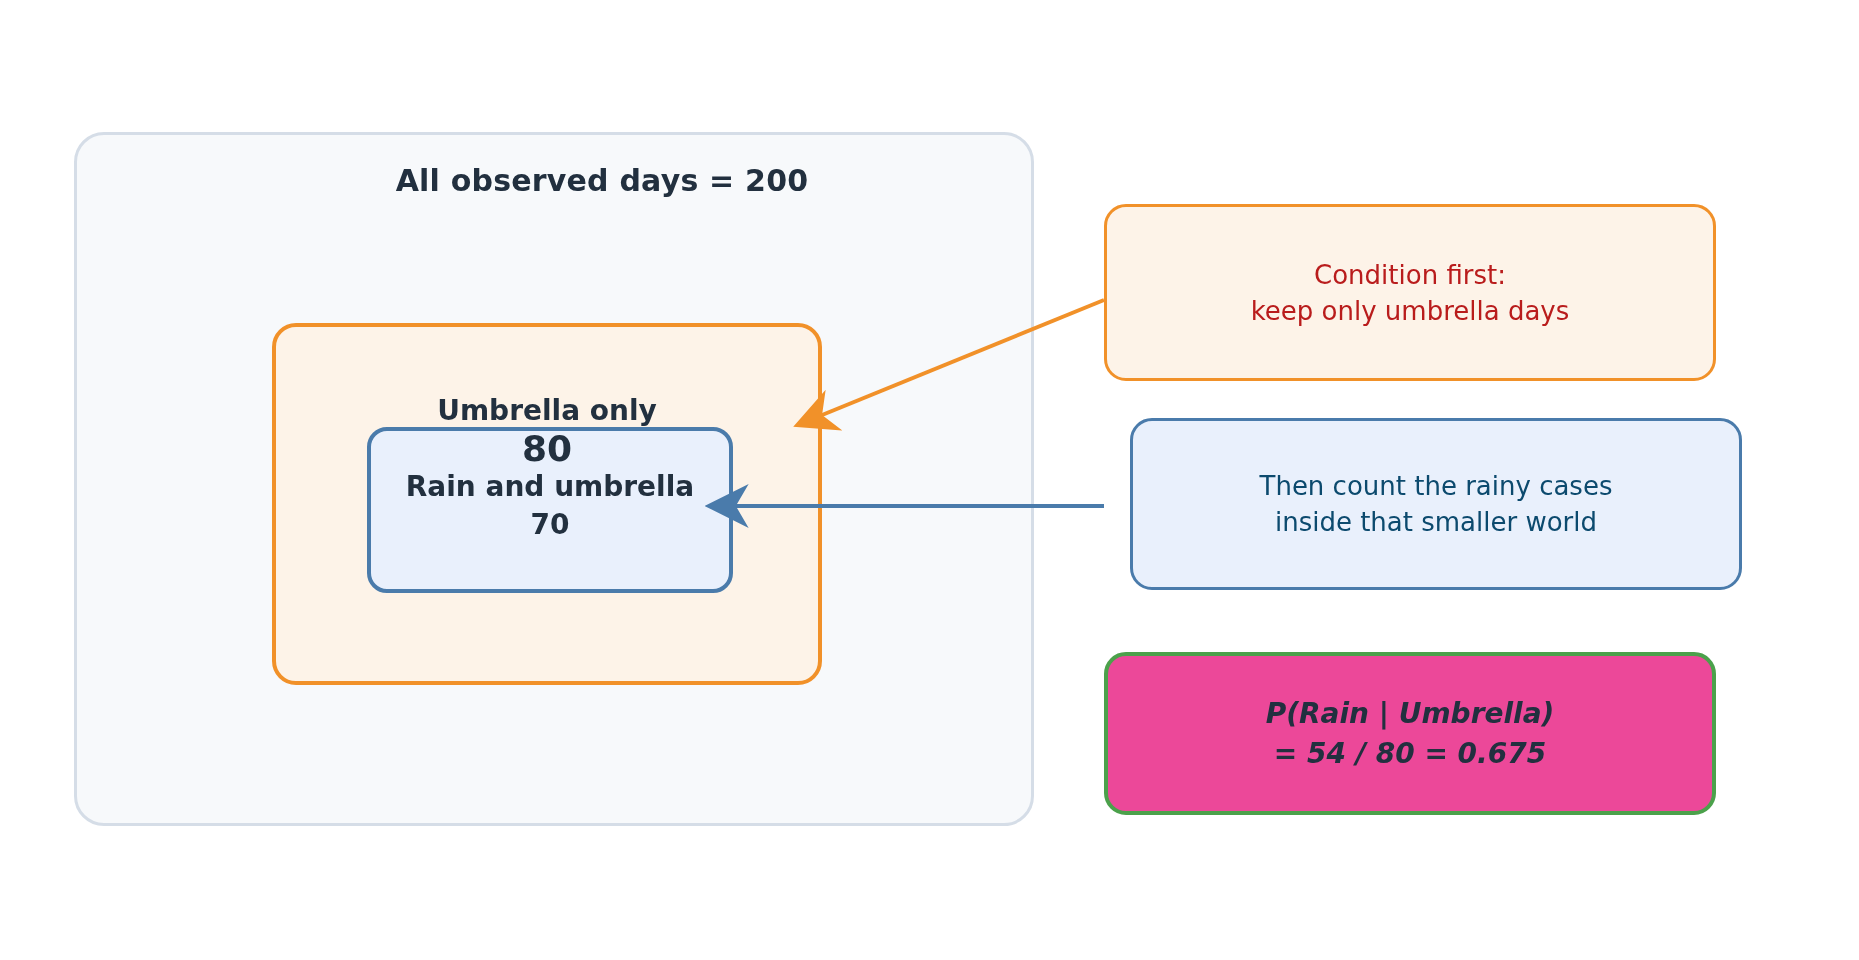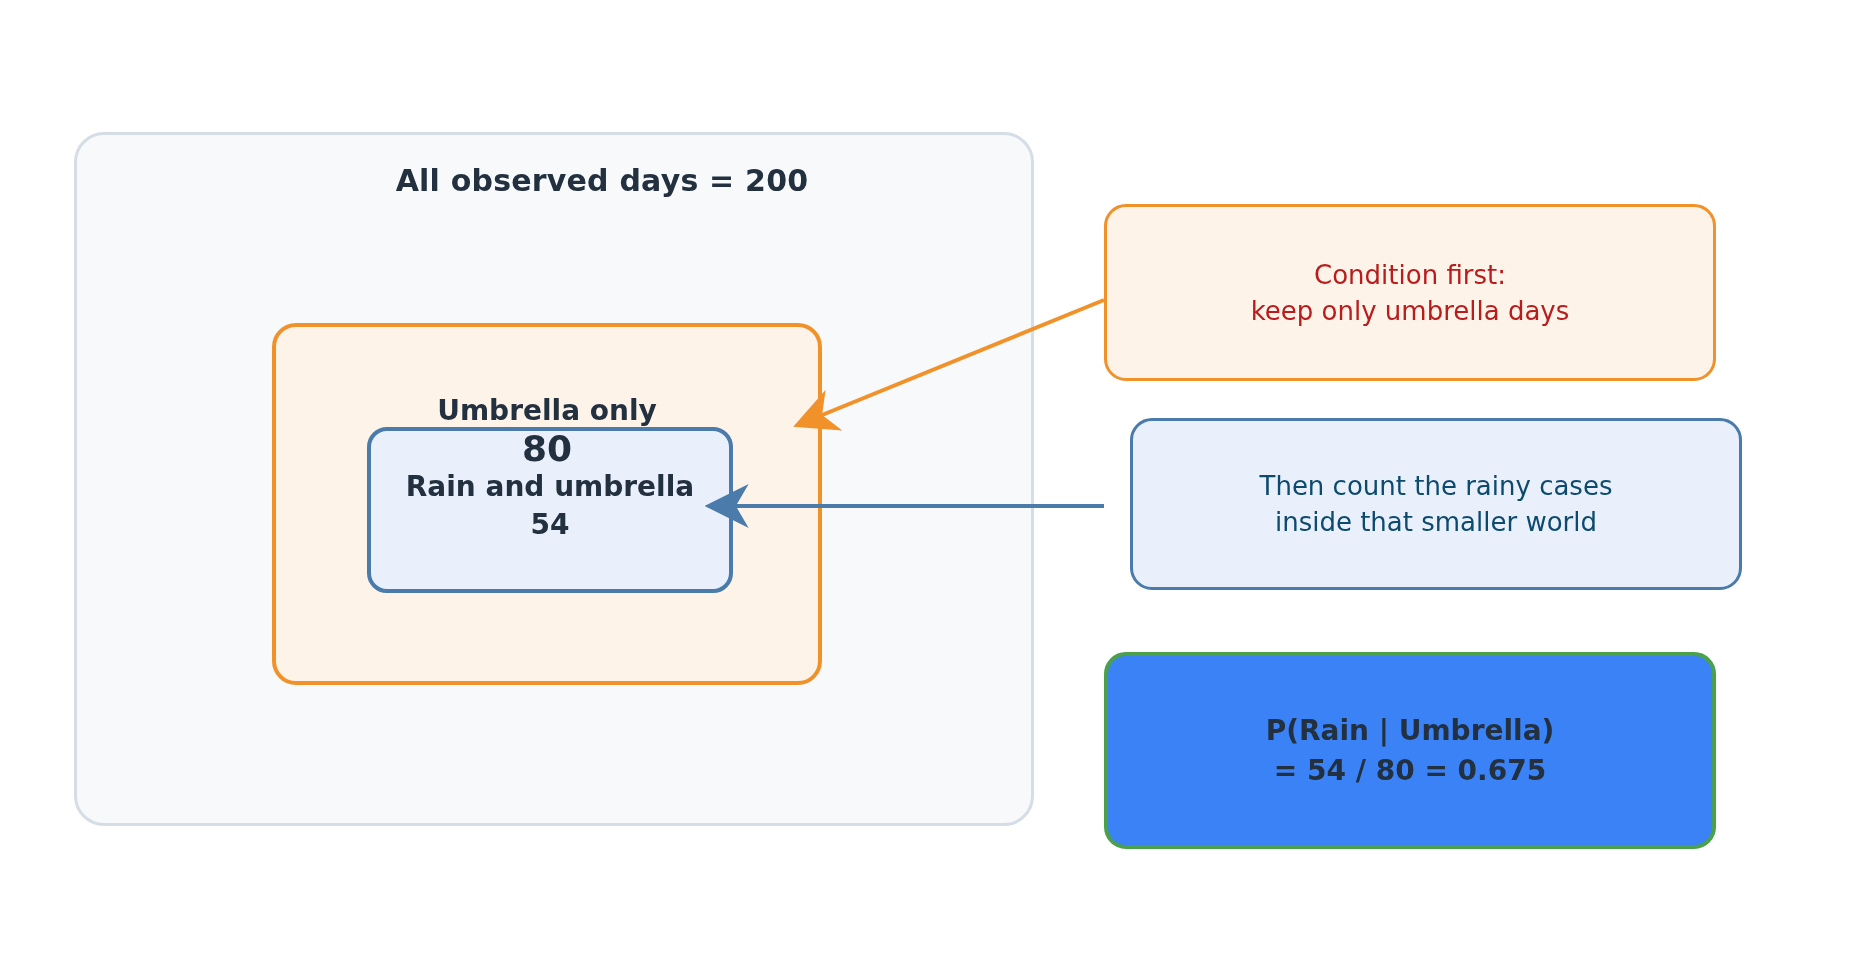--- a/index.html
+++ b/index.html
@@ -161,44 +161,45 @@
     border: 3px solid #4a7bab;
     font-size: 26px;
     color: #0c4a6e;
     line-height: 36px;
     margin-left: 26px;
   }
   .callout-result {
     left: 1104px;
     top: 652px;
     width: 612px;
-    height: 197px;
-    background: #3b82f6;
+    height: 163px;
+    background: #ec4899;
     border: 4px solid #4ba14b;
     font-size: 28px;
     font-weight: bold;
     color: #22303f;
     line-height: 40px;
+    font-style: italic;
   }
 </style>
 </head>
 <body>
 
 <div id="stage">
 
   <div class="universe-box"></div>
   <div class="universe-title">All observed days = 200</div>
 
   <div class="umbrella-box"></div>
   <div class="umbrella-label">Umbrella only</div>
   <div class="umbrella-count">80</div>
 
   <div class="intersect-box"></div>
   <div class="intersect-label">Rain and umbrella</div>
-  <div class="intersect-count">54</div>
+  <div class="intersect-count">70</div>
 
   <svg class="arrow-layer" viewBox="0 0 1859 960">
     <defs>
       <marker id="head-orange" viewBox="0 0 12 12" refX="10" refY="6" markerWidth="11" markerHeight="11" orient="auto-start-reverse">
         <path d="M 0 0 L 12 6 L 0 12 L 3.5 6 z" fill="#f19129"></path>
       </marker>
       <marker id="head-blue" viewBox="0 0 12 12" refX="10" refY="6" markerWidth="11" markerHeight="11" orient="auto-start-reverse">
         <path d="M 0 0 L 12 6 L 0 12 L 3.5 6 z" fill="#4a7bab"></path>
       </marker>
     </defs>

